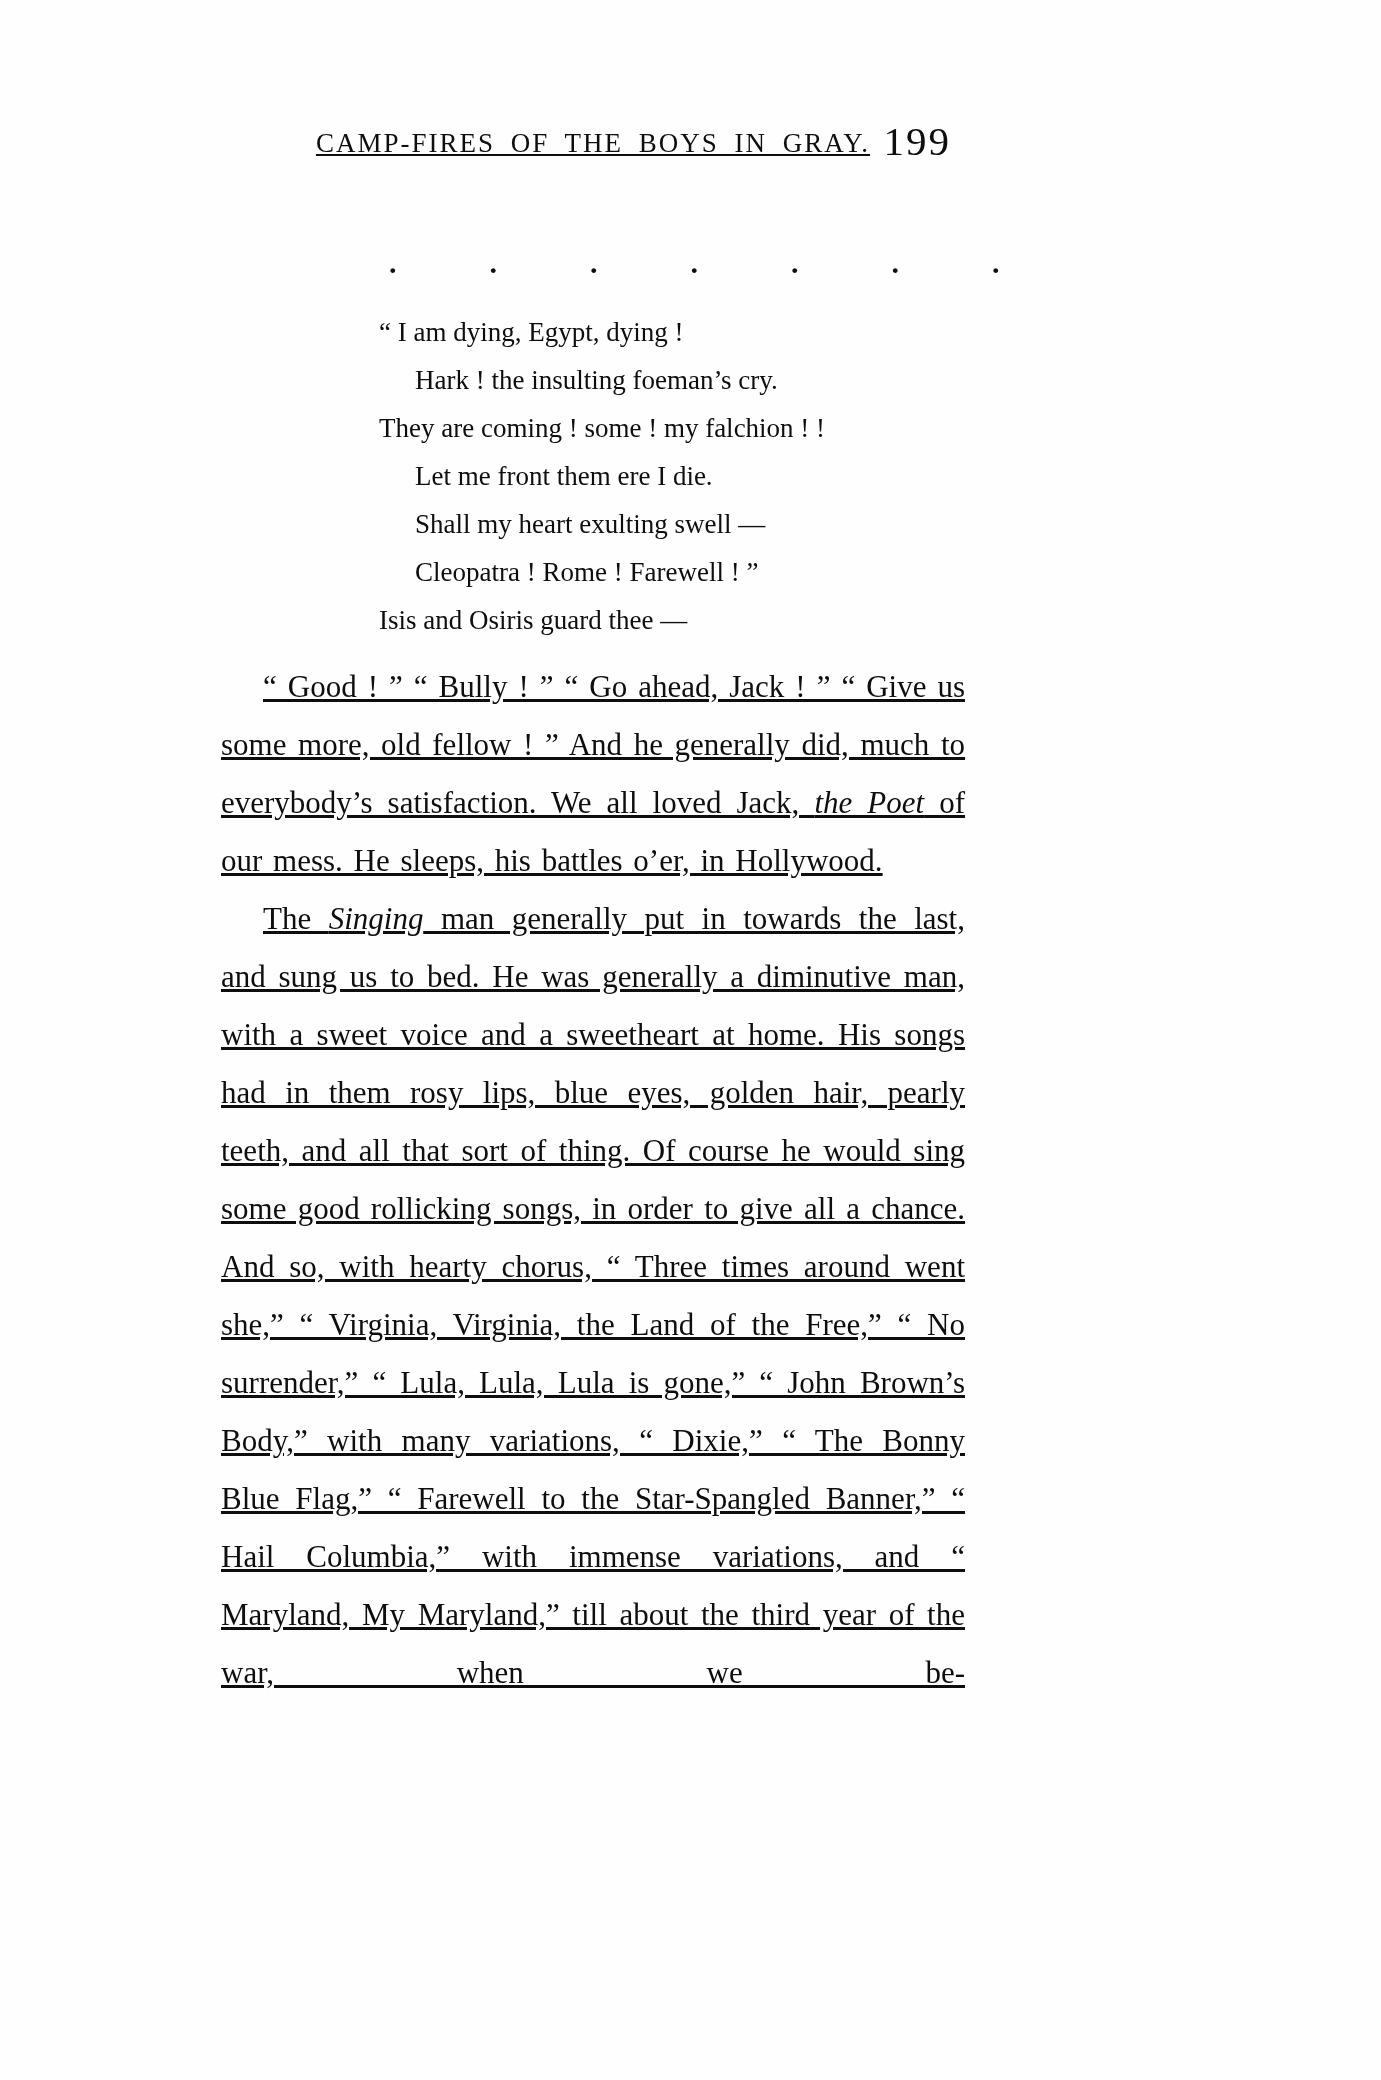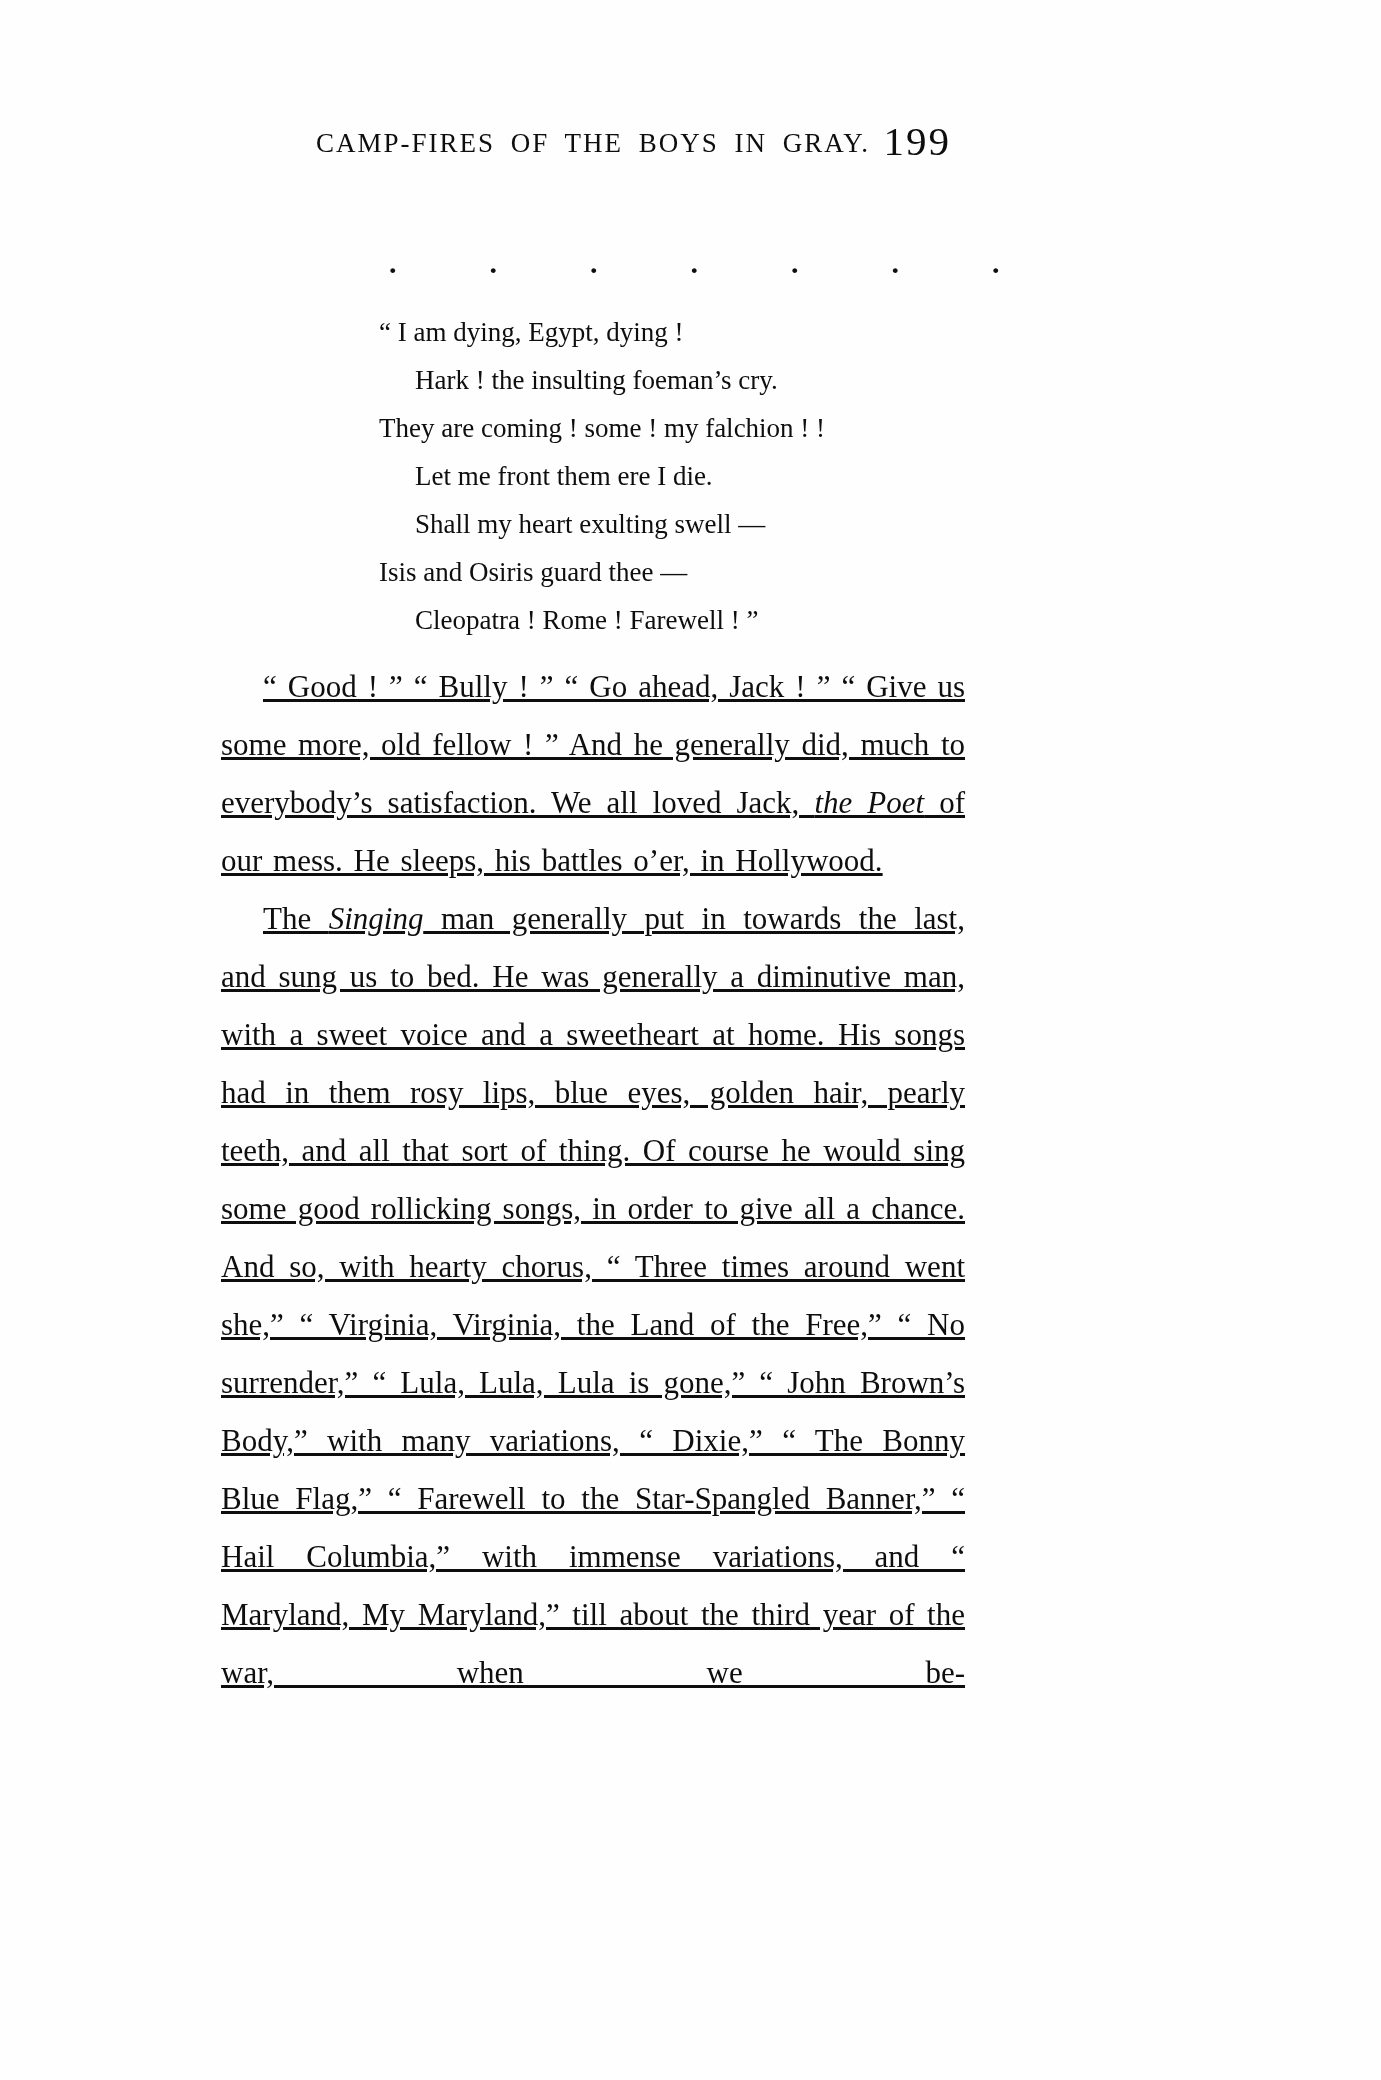--- a/index.html
+++ b/index.html
@@ -24,20 +24,21 @@
   }
   .running-head {
     position: relative;
     height: 36px;
     font-size: 27px;
     line-height: 34px;
     letter-spacing: 2px;
     word-spacing: 7px;
     text-align: center;
     white-space: nowrap;
+    text-decoration: underline;
   }
   .folio {
     position: absolute;
     right: 14px;
     top: -2px;
     font-size: 41px;
     letter-spacing: 2px;
   }
   .dots-row {
     margin-top: 86px;
@@ -85,22 +86,22 @@
     </header>
 
     <div class="dots-row">.......</div>
 
     <div class="poem">
       <div class="poem-line">“ I am dying, Egypt, dying !</div>
       <div class="poem-line indent">Hark ! the insulting foeman’s cry.</div>
       <div class="poem-line">They are coming ! some ! my falchion ! !</div>
       <div class="poem-line indent">Let me front them ere I die.</div>
       <div class="poem-line indent">Shall my heart exulting swell —</div>
+      <div class="poem-line indent">Cleopatra ! Rome ! Farewell ! ”</div>
       <div class="poem-line">Isis and Osiris guard thee —</div>
-      <div class="poem-line indent">Cleopatra ! Rome ! Farewell ! ”</div>
     </div>
 
     <div class="body-copy">
       <p class="body-para"><span>“ Good ! ” “ Bully ! ” “ Go ahead, Jack ! ” “ Give us some more, old fellow ! ” And he generally did, much to everybody’s satisfaction. We all loved Jack, </span><i>the Poet</i><span> of our mess. He sleeps, his battles o’er, in Hollywood.</span></p>
 
       <p class="body-para continued"><span>The </span><i>Singing</i><span> man generally put in towards the last, and sung us to bed. He was generally a diminutive man, with a sweet voice and a sweetheart at home. His songs had in them rosy lips, blue eyes, golden hair, pearly teeth, and all that sort of thing. Of course he would sing some good rollicking songs, in order to give all a chance. And so, with hearty chorus, “ Three times around went she,” “ Virginia, Virginia, the Land of the Free,” “ No surrender,” “ Lula, Lula, Lula is gone,” “ John Brown’s Body,” with many variations, “ Dixie,” “ The Bonny Blue Flag,” “ Farewell to the Star-Spangled Banner,” “ Hail Columbia,” with immense variations, and “ Maryland, My Maryland,” till about the third year of the war, when we be-</span></p>
     </div>
 
   </div>
 </div>

